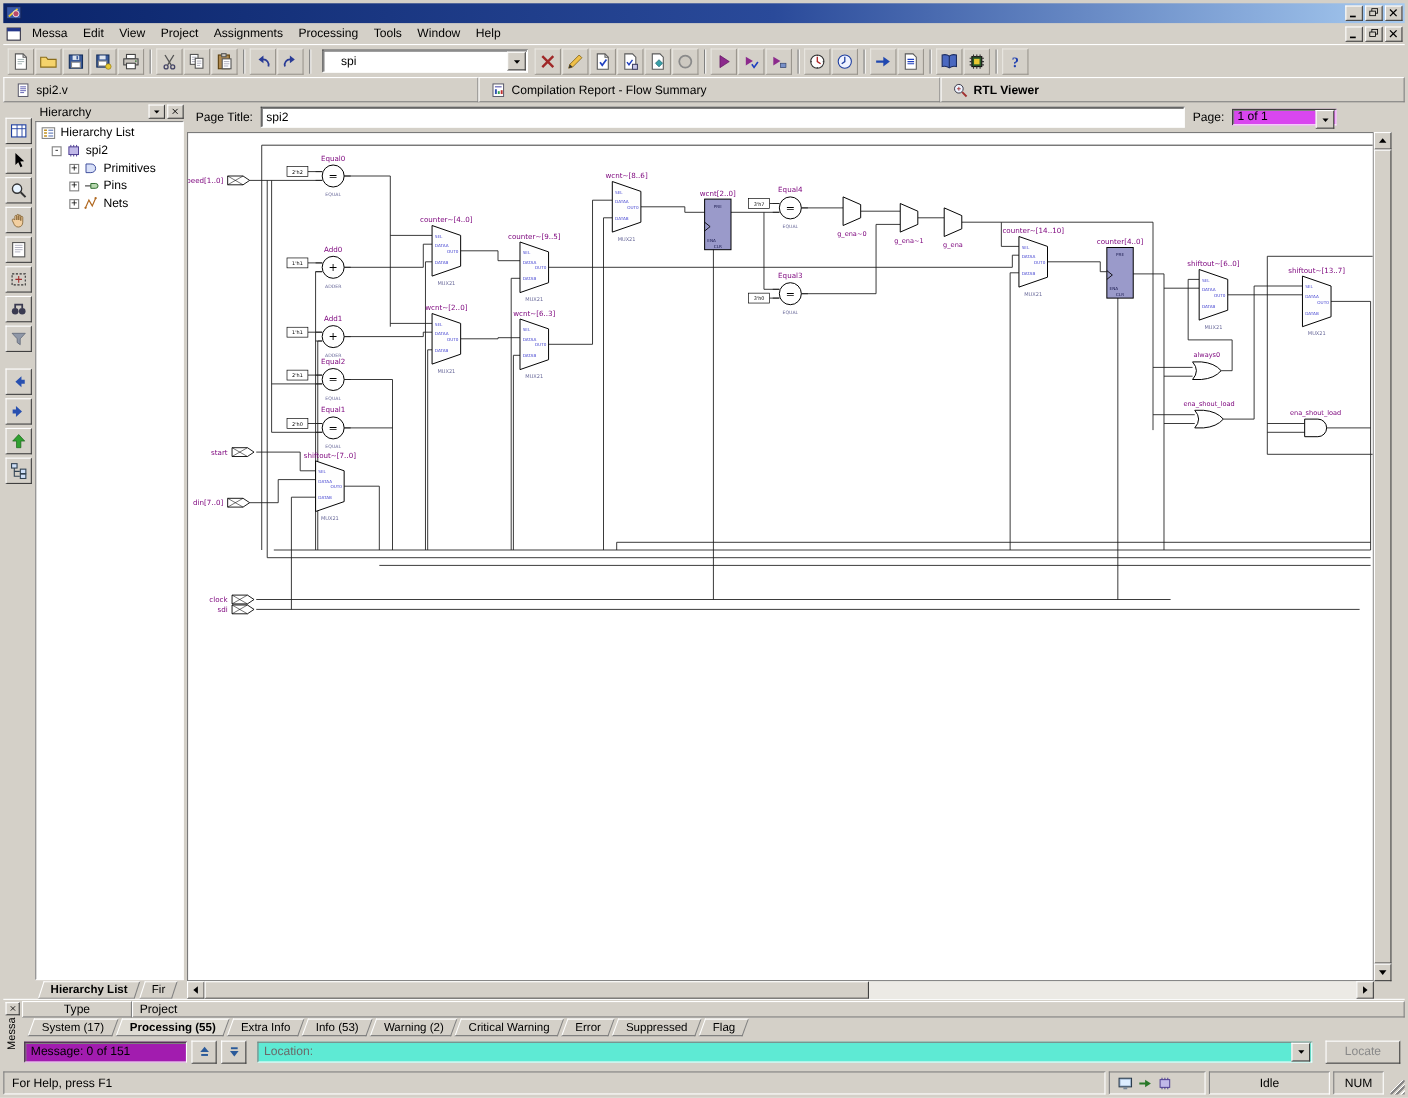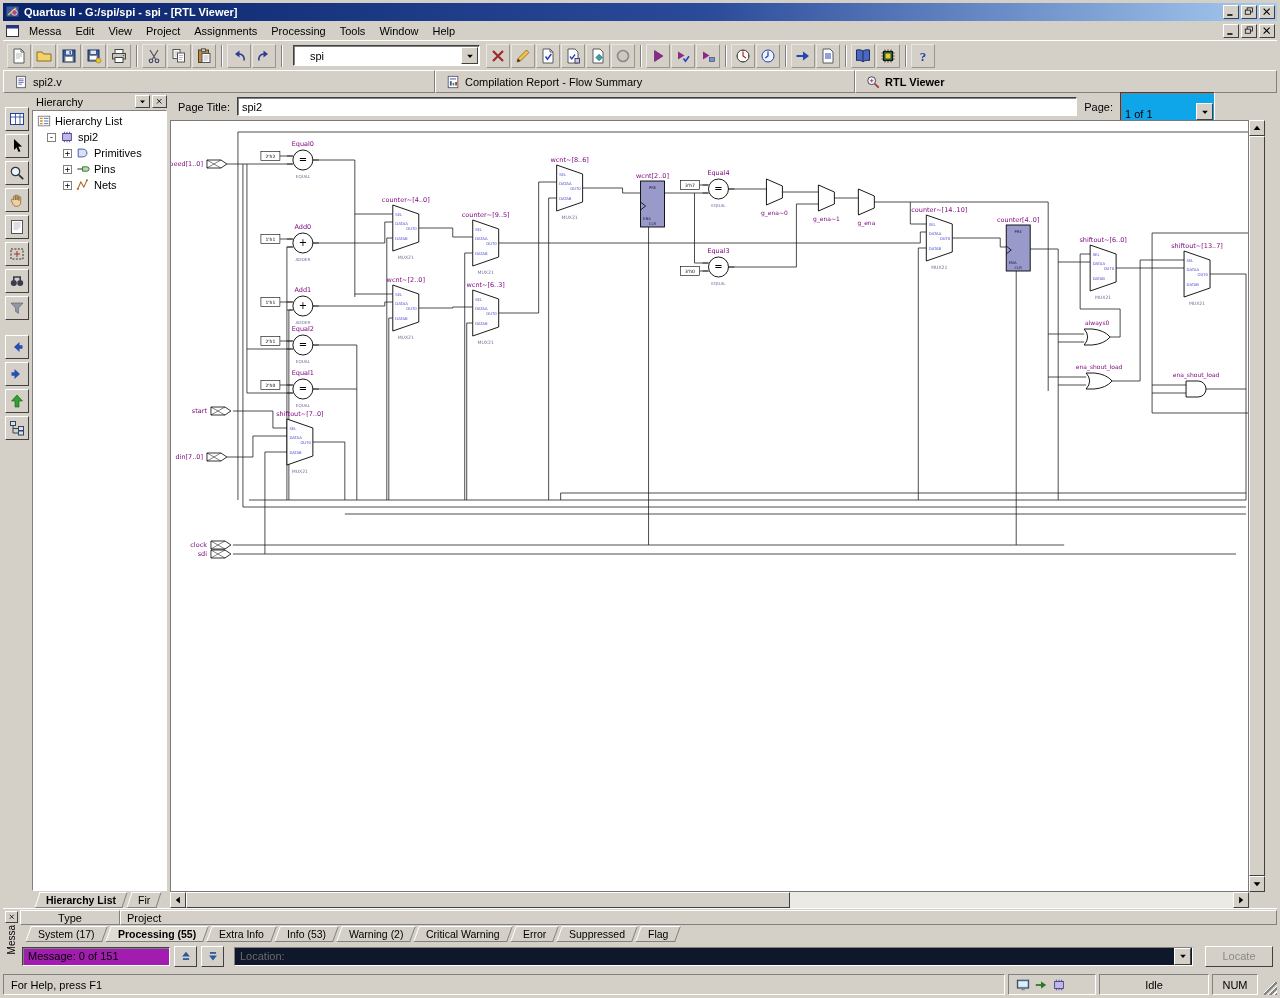--- a/index.html
+++ b/index.html
@@ -35,21 +35,21 @@
 .tree-row{display:flex;align-items:center;gap:4px;height:16px;white-space:nowrap}
 .expander{width:9px;height:9px;flex:none;background:#fff;border:1px solid #808080;font-size:9px;line-height:7px;text-align:center;font-family:"DejaVu Sans Mono",monospace}
 .hier-tabs{position:absolute;left:2px;bottom:0;height:17px;display:flex;align-items:flex-end;padding-left:4px}
 .htab{height:16px;margin-right:4px;background:#d4d0c8;border:1px solid #808080;border-top-color:#fff;border-left-color:#fff;transform:skewX(-18deg)}
 .htab>span{display:block;transform:skewX(18deg);padding:1px 8px;font-size:10.5px}
 .htab.active>span{font-weight:bold}
 .viewer{position:absolute;left:166px;top:0;right:12px;bottom:0}
 .viewer-header{height:27px;display:flex;align-items:center;gap:7px;padding:0 50px 0 9px}
 .vh-label{white-space:nowrap}
 .vh-input{flex:1;height:19px;background:#fff;border:1px solid;border-color:#404040 #fff #fff #404040;box-shadow:inset 1px 1px 0 #808080;padding-left:4px;font:inherit}
-.vh-select{width:95px;height:29px;display:flex;align-items:flex-end;background:#0ea5e9;border:1px solid;border-color:#404040 #fff #fff #404040;box-shadow:inset 1px 1px 0 #808080}
+.vh-select{width:95px;height:15px;display:flex;align-items:flex-start;background:#d946ef;border:1px solid;border-color:#404040 #fff #fff #404040;box-shadow:inset 1px 1px 0 #808080}
 .vh-select-text{flex:1;padding-left:4px}
 .canvas{position:absolute;left:1px;top:27px;right:16px;bottom:16px;background:#fff;border:1px solid #7a7a7a}
 .canvas svg{width:100%;height:100%;display:block}
 .vscroll{position:absolute;right:0;top:27px;bottom:16px;width:16px;background:#eceae5}
 .hscroll{position:absolute;left:1px;right:16px;bottom:0;height:16px;background:#eceae5}
 .scroll-btn{position:absolute;width:16px;height:16px;padding:0;display:inline-flex;align-items:center;justify-content:center;background:#d4d0c8;border:1px solid;border-color:#fff #404040 #404040 #fff}
 .vscroll .up{top:0;left:0}.vscroll .down{bottom:0;left:0}
 .hscroll .left{left:0;top:0}.hscroll .right{right:0;top:0}
 .vthumb{position:absolute;left:0;top:16px;bottom:16px;width:16px;background:#d4d0c8;border:1px solid;border-color:#fff #404040 #404040 #fff}
 .hthumb{position:absolute;left:16px;top:0;height:16px;width:56%;background:#d4d0c8;border:1px solid;border-color:#fff #404040 #404040 #fff}
@@ -62,21 +62,21 @@
 .msg-col.type{width:100px;justify-content:center}
 .msg-col.message{flex:1}
 .msg-tabs{position:absolute;left:17px;right:0;top:16px;height:17px;display:flex;align-items:flex-end;padding-left:8px}
 .mtab{height:16px;margin-right:3px;background:#d4d0c8;border:1px solid #808080;border-top-color:#fff;border-left-color:#fff;transform:skewX(-20deg)}
 .mtab>span{display:block;transform:skewX(20deg);padding:1px 9px;font-size:10.5px;white-space:nowrap}
 .mtab.active{background:#dedbd3}
 .mtab.active>span{font-weight:bold}
 .msg-nav{position:absolute;left:17px;right:0;bottom:0;height:28px;display:flex;align-items:center;gap:4px;padding:0 4px 0 2px}
 .msg-counter{width:148px;height:19px;display:flex;align-items:center;padding-left:5px;background:#a21caf;border:1px solid;border-color:#404040 #fff #fff #404040;box-shadow:inset 1px 1px 0 #808080}
 .nav-btn{width:23px;height:21px;padding:0;display:inline-flex;align-items:center;justify-content:center;background:#d4d0c8;border:1px solid;border-color:#fff #404040 #404040 #fff}
-.msg-location{flex:1;height:19px;margin-left:6px;display:flex;align-items:center;background:#0f172a;border:1px solid;border-color:#808080 #fff #fff #808080;color:#6a6a6a}
+.msg-location{flex:1;height:19px;margin-left:6px;display:flex;align-items:center;background:#5eead4;border:1px solid;border-color:#808080 #fff #fff #808080;color:#6a6a6a}
 .loc-text{flex:1;padding-left:5px}
 .locate-btn{width:68px;height:21px;margin-left:8px;background:#d4d0c8;border:1px solid;border-color:#fff #404040 #404040 #fff;color:#8a8a8a;text-align:center}
 .statusbar{position:absolute;left:3px;right:3px;bottom:3px;height:23px;display:flex;gap:3px;padding-top:2px}
 .scell{display:flex;align-items:center;border:1px solid;border-color:#808080 #fff #fff #808080;padding:0 7px;height:21px}
 .scell-main{width:1002px}
 .scell-icons{width:88px;gap:4px}
 .scell-idle{width:110px;justify-content:center}
 .scell-num{width:46px;justify-content:center}
 .grip{margin-left:auto;align-self:flex-end;width:13px;height:13px;background:linear-gradient(135deg,transparent 40%,#fff 40%,#fff 45%,#868686 45%,#868686 55%,transparent 55%,transparent 62%,#fff 62%,#fff 67%,#868686 67%,#868686 77%,transparent 77%,transparent 84%,#fff 84%,#fff 89%,#868686 89%)}
 </style>
@@ -84,21 +84,20 @@
 <body>
 
 <div class="titlebar">
   <span class="icwrap">
       <svg width="16" height="16" viewBox="0 0 16 16" xmlns="http://www.w3.org/2000/svg">
         <rect x="1" y="2" width="13" height="11" fill="#3a5aa8" stroke="#15265c"></rect>
         <path d="M3 11l8-7" stroke="#e8c832" stroke-width="1.6"></path>
         <circle cx="9.5" cy="8.5" r="2.8" fill="#b84a6a" stroke="#fff" stroke-width="0.7"></circle>
       </svg>
     </span>
-  <span class="title-text">Quartus II - G:/spi/spi - spi - [RTL Viewer]</span>
   <span class="mdi-group">
     <button class="winbtn">
         <span class="icwrap">
           <svg width="12" height="12" viewBox="0 0 16 16" xmlns="http://www.w3.org/2000/svg">
             <rect x="3" y="11" width="7" height="2" fill="#000"></rect>
           </svg>
         </span>
       </button>
     <button class="winbtn">
         <span class="icwrap">

